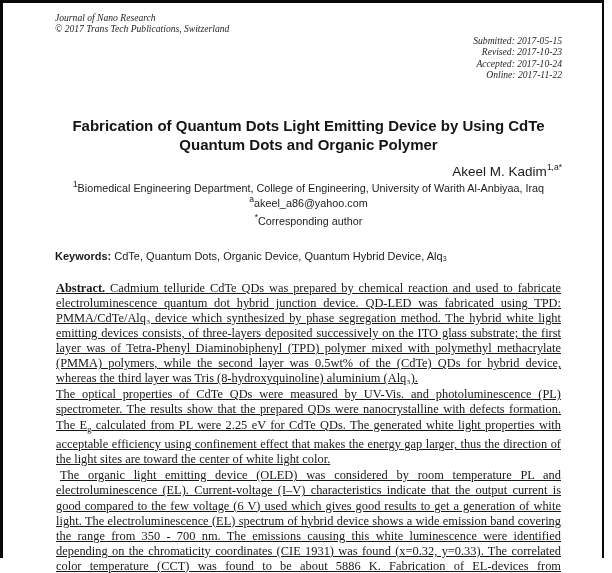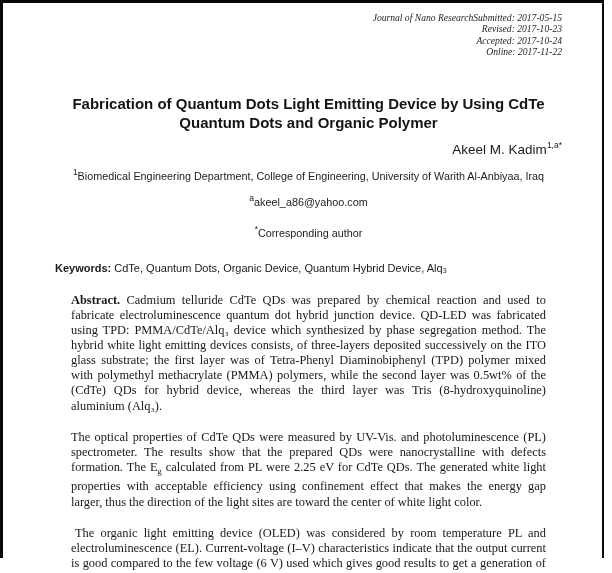--- a/index.html
+++ b/index.html
@@ -29,20 +29,21 @@
     padding: 12px 50px 0 55px;
   }
   .meta-row {
     display: flex;
     justify-content: flex-end;
     font-family: "Liberation Serif", serif;
     font-style: italic;
     font-size: 9.6px;
     line-height: 11.4px;
     color: #1f1f1f;
+    flex-direction: column;
   }
   .meta-right { text-align: right; }
   h1.title {
     font-family: "Liberation Sans", sans-serif;
     font-weight: 700;
     font-size: 15px;
     line-height: 19px;
     text-align: center;
     color: #151515;
     margin: 36px auto 0 auto;
@@ -50,58 +51,59 @@
   }
   .author {
     margin-top: 8px;
     text-align: right;
     font-family: "Liberation Sans", sans-serif;
     font-size: 13.5px;
     color: #1a1a1a;
   }
   .author sup, .centerline sup { font-size: 8.5px; }
   .centerline {
-    margin-top: 11px;
+    margin-top: 0;
     text-align: center;
     font-family: "Liberation Sans", sans-serif;
     font-size: 10.8px;
     color: #222222;
   }
   .centerline.email { }
-  .centerline.corr  { margin-top: 17px; }
+  .centerline.corr  { margin-top: 4px; }
   .keywords {
     margin-top: 23px;
     font-family: "Liberation Sans", sans-serif;
     font-size: 11px;
     color: #1a1a1a;
   }
   .keywords b { font-weight: 700; }
   .abstract {
     margin-top: 19px;
     font-family: "Liberation Serif", serif;
     font-size: 12.4px;
     line-height: 15.1px;
     text-align: justify;
     color: #181818;
   }
-  .abstract p { margin: 16px; }
+  .abstract p { margin: 1px; text-decoration: underline; }
   .abstract p b { font-weight: 700; }
   .abstract p.p3 { text-indent: 4px; }
   .abstract sub { font-size: 8.5px; }
 </style>
 </head>
 <body>
 
 <div class="frame"></div>
 
 <div class="content">
 
   <header class="meta-row">
     <div class="meta-left">
       <div>Journal of Nano Research</div>
+      <div>© 2017 Trans Tech Publications, Switzerland</div>
     </div>
     <div class="meta-right">
       <div>Submitted: 2017-05-15</div>
       <div>Revised: 2017-10-23</div>
       <div>Accepted: 2017-10-24</div>
       <div>Online: 2017-11-22</div>
     </div>
   </header>
 
   <h1 class="title">Fabrication of Quantum Dots Light Emitting Device by Using CdTe Quantum Dots and Organic Polymer</h1>

